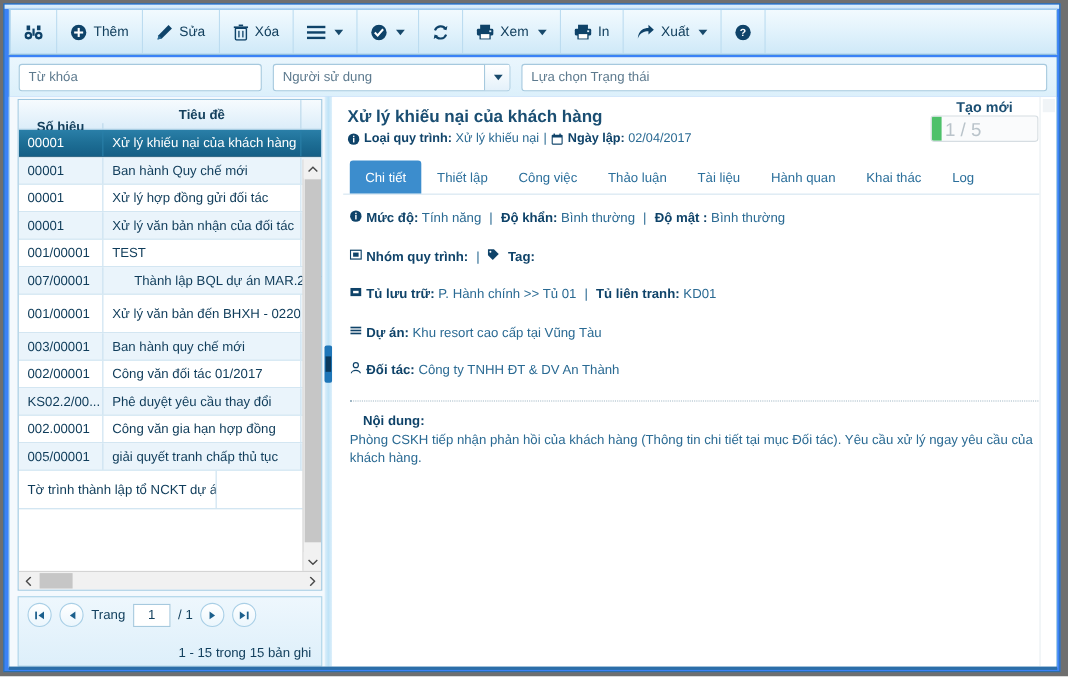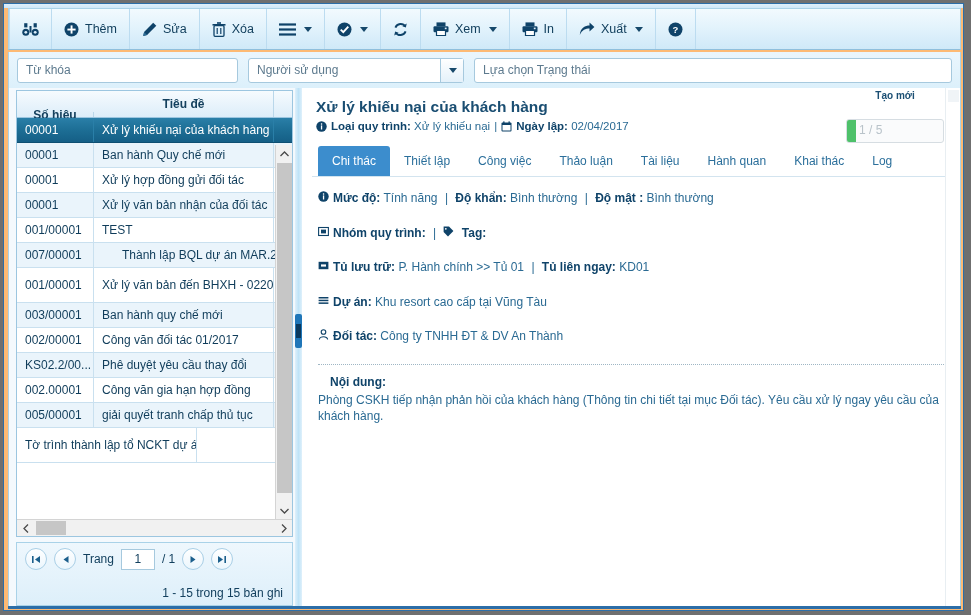--- a/index.html
+++ b/index.html
@@ -14,21 +14,21 @@
     position: relative;
     width: 971px; height: 615px;
     background: #6f6f6f;
     overflow: hidden;
   }
   
   .win-frame {
     position: absolute;
     left: 3px; top: 3px;
     width: 961px; height: 608px;
-    background: #fdba74;
+    background: #3b82f6;
     border: 1px solid #2c6ea8;
     overflow: hidden;
   }
   .win-top-strip {
     position: absolute; left: 0; top: 0;
     width: 100%; height: 4px;
     background: linear-gradient(#dff0fb, #cfe7f8);
   }
 
   
@@ -331,44 +331,44 @@
   }
 
   
   .progress-box {
     position: absolute;
     right: 16px; top: 2px;
     width: 98px;
     text-align: left;
   }
   .progress-label {
-    font-size: 10px;
+    font-size: 13px;
     font-weight: bold;
     color: #1b4f73;
-    margin-bottom: 18px;
+    margin-bottom: 0;
     text-align: center;
   }
   .progress-track {
     position: relative;
     height: 24px;
     border: 1px solid #d6dde2;
     border-radius: 3px;
     background: #fafbfc;
     overflow: hidden;
   }
   .progress-fill {
     position: absolute;
     left: 0; top: 0; bottom: 0;
     width: 9px;
     background: #4ec16a;
   }
   .progress-text {
     position: absolute;
     left: 12px; top: 3px;
-    font-size: 12px;
+    font-size: 17px;
     color: #b9c3ca;
   }
 
   
   .tabs {
     display: flex;
     align-items: flex-end;
     padding: 8px 0 0 6px;
     border-bottom: 1px solid #d3e4ef;
     margin: 6px 10px 0 10px;
@@ -730,21 +730,21 @@
           <div class="progress-box">
             <div class="progress-label">Tạo mới</div>
             <div class="progress-track">
               <div class="progress-fill"></div>
               <div class="progress-text">1 / 5</div>
             </div>
           </div>
         </div>
 
         <div class="tabs" id="tabs">
-            <div class="tab active">Chi thác</div>
+            <div class="tab active">Chi tiết</div>
             <div class="tab">Thiết lập</div>
             <div class="tab">Công việc</div>
             <div class="tab">Thảo luận</div>
             <div class="tab">Tài liệu</div>
             <div class="tab">Hành quan</div>
             <div class="tab">Khai thác</div>
             <div class="tab">Log</div>
           </div>
 
         <div class="detail-body">
@@ -792,21 +792,21 @@
           <div class="drow">
             <span class="mini-icon">
               <svg width="11" height="11" viewBox="0 0 11 11">
                   <rect x="0.6" y="1.8" width="9.8" height="7.4" fill="#0f4369"></rect>
                   <rect x="3" y="4.4" width="5" height="2.2" fill="#fff"></rect>
                 </svg>
             </span>
             <span><b>Tủ lưu trữ:</b>
               <span>P. Hành chính &gt;&gt; Tủ 01</span>
               <span class="sep">|</span>
-              <b>Tủ liên ngay:</b>
+              <b>Tủ liên tranh:</b>
               <span>KD01</span>
             </span>
           </div>
 
           <div class="drow">
             <span class="mini-icon">
               <svg width="11" height="11" viewBox="0 0 11 11">
                   <rect x="0.6" y="2" width="9.8" height="1.5" fill="#0f4369"></rect>
                   <rect x="0.6" y="4.7" width="9.8" height="1.5" fill="#0f4369"></rect>
                   <rect x="0.6" y="7.4" width="9.8" height="1.5" fill="#0f4369"></rect>

